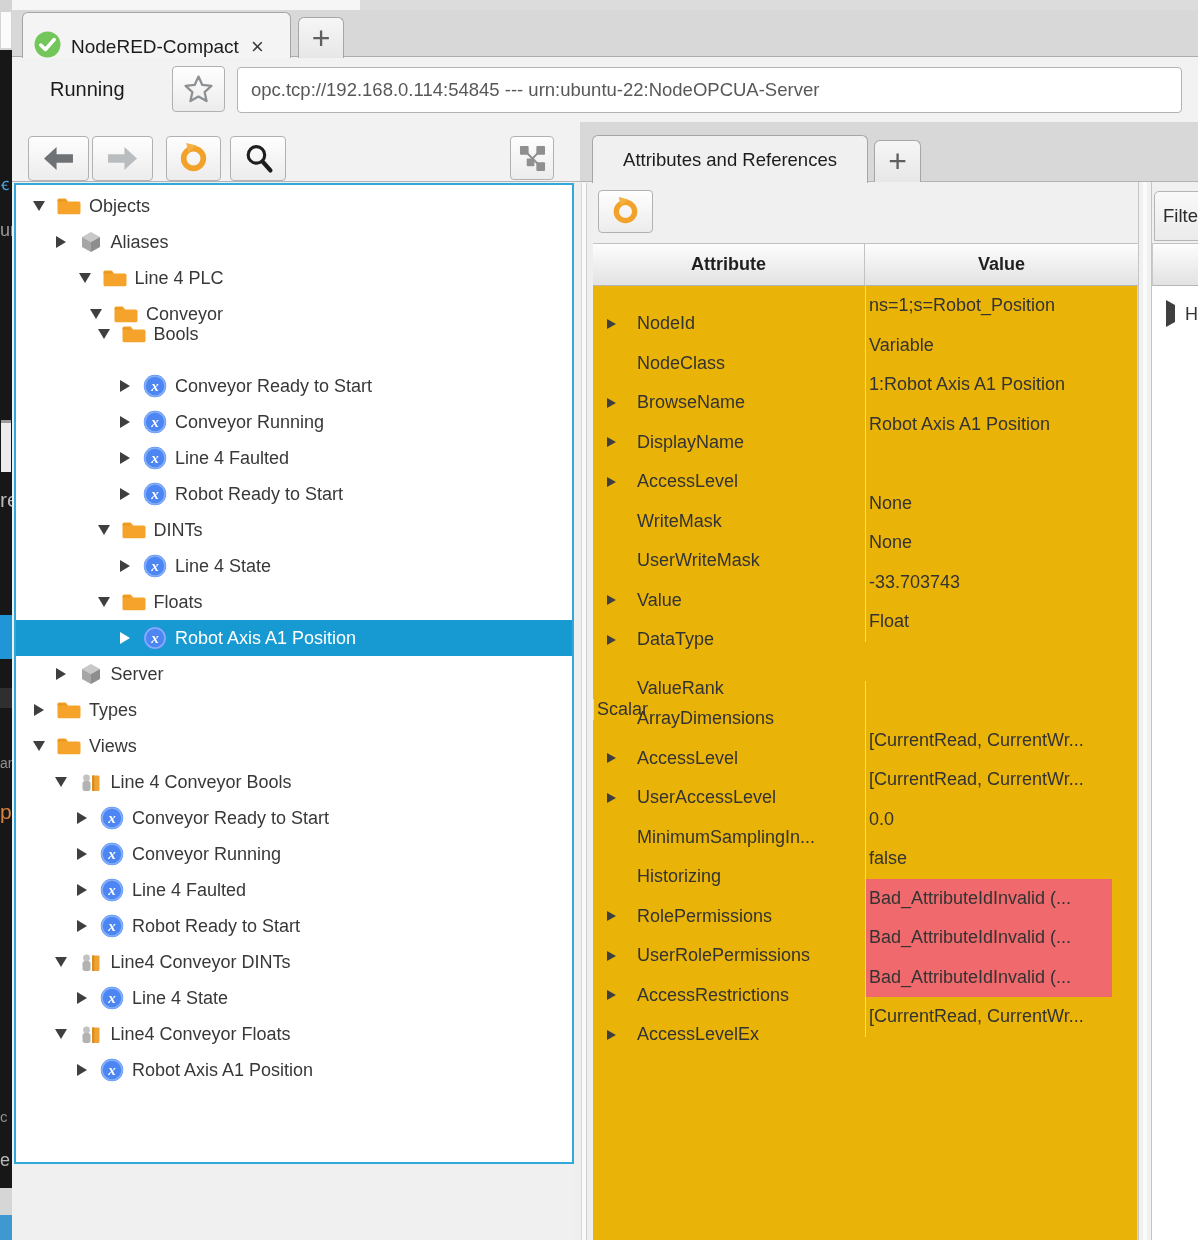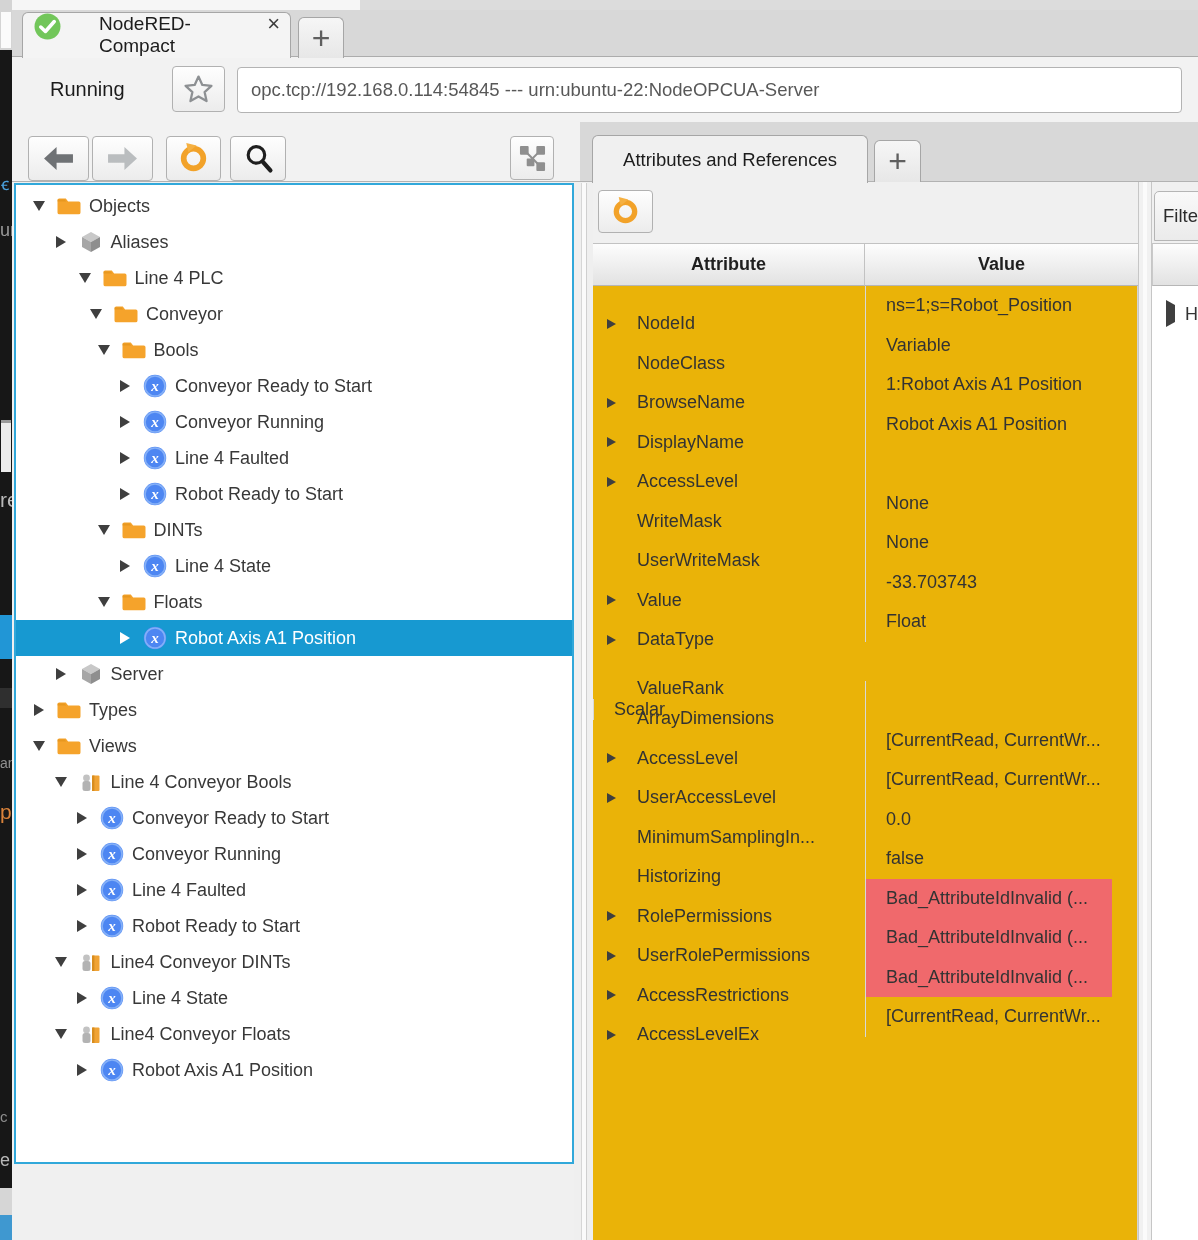--- a/index.html
+++ b/index.html
@@ -11,21 +11,21 @@
   .bg-strip { left:0; top:0; width:12px; height:1240px; background:#171717; overflow:hidden; }
   .strip-seg { position:absolute; left:0; width:12px; }
   .frag { position:absolute; font-size:18px; color:#9a9a9a; white-space:nowrap; }
 
   
   .topstrip-l { left:12px; top:0; width:348px; height:10px; background:#f6f6f6; }
   .topstrip-r { left:360px; top:0; width:838px; height:10px; background:#dcdcdc; }
   .tabbar { left:12px; top:10px; width:1186px; height:47px; background:#d8d8d8; border-bottom:1px solid #acacac; }
   .tab-active { left:22px; top:12px; width:269px; height:46px; background:#f4f4f4;
     border:1px solid #a6a6a6; border-bottom:none; border-radius:6px 6px 0 0;
-    display:flex; align-items:flex-start; padding:0 10px 0 11px; z-index:3;gap:28px; }
+    display:flex; align-items:flex-end; padding:0 10px 0 11px; z-index:3; }
   .tab-active .title { font-size:19px; color:#1c1c1c; margin-left:10px; }
   .tab-close { margin-left:12px; font-size:22px; color:#3d3d3d; line-height:1; }
   .tab-plus { top:17px; height:41px; background:linear-gradient(180deg,#f6f6f6,#e7e7e7);
     border:1px solid #a6a6a6; border-bottom:none; border-radius:6px 6px 0 0;
     display:flex; align-items:center; justify-content:center; font-size:32px; color:#5f5f5f; z-index:2; }
 
   
   .toolbar1 { left:12px; top:57px; width:1186px; height:65px; background:#f2f2f2; }
   .status-label { left:50px; top:57px; height:65px; line-height:65px; font-size:20px; color:#1b1b1b; }
   .btn { background:linear-gradient(180deg,#fefefe,#ececec); border:1px solid #b1b1b1; border-radius:4px;
@@ -64,21 +64,21 @@
   .hdr-row { position:absolute; left:0; top:0; width:545px; height:43px; display:flex; }
   .hdr-cell { background:linear-gradient(180deg,#fdfdfd,#e2e2e2); border-top:1px solid #c2c2c2;
     border-bottom:1px solid #b6b6b6; display:flex; align-items:center; justify-content:center;
     font-weight:bold; font-size:18px; color:#1f1f1f; }
   .hdr-cell.c1 { width:272px; border-right:1px solid #c2c2c2; }
   .hdr-cell.c2 { width:273px; }
   .attr-row { position:absolute; left:0; width:545px; height:39.5px; display:flex; }
   .attr-c1 { width:272px; display:flex; align-items:center; padding-left:10px;margin-top:36px; }
   .attr-c1 .arrow { width:16px; flex:none; display:flex; justify-content:center; margin-right:18px; }
   .attr-c1 .aname { font-size:18px; color:#333; white-space:nowrap; }
-  .attr-c2 { width:247px; display:flex; align-items:center; border-left:1px solid #d8d8d8; padding-left:20px; }
+  .attr-c2 { width:247px; display:flex; align-items:center; border-left:1px solid #d8d8d8; padding-left:3px; }
   .attr-c2 .avalue { font-size:18px; color:#333; white-space:nowrap; overflow:hidden; }
   .attr-c2.error { background:#f0696c; }
   .attr-row .tri-r { border-left-width:9px; border-top-width:5.5px; border-bottom-width:5.5px; }
 
   .splitter2 { left:1138px; top:182px; width:14px; height:1058px; background:#f1f1f1;
     border-left:1px solid #c6c6c6; border-right:1px solid #c6c6c6; }
   .splitter2::after { content:""; position:absolute; left:4px; top:0; width:4px; height:100%; background:#fbfbfb; }
 
   
   .ref-panel { left:1152px; top:182px; width:46px; height:1058px; background:#fff; overflow:hidden; }
@@ -238,21 +238,21 @@
             <span class="tri-d"></span>
           </span>
           <span class="ticon svgbox">
             <svg width="24" height="20" viewBox="0 0 24 20">
               <path fill="#f5a32b" d="M2.2 2.6 h6.6 l2.3 2.9 h10.7 a1.7 1.7 0 0 1 1.7 1.7 V16.4 a1.9 1.9 0 0 1 -1.9 1.9 H2.4 A1.9 1.9 0 0 1 0.5 16.4 V4.3 a1.7 1.7 0 0 1 1.7 -1.7 z"></path>
               <path fill="#dd8f15" opacity="0.55" d="M0.5 5.5 h8.6 l-1.5 -1.9 h-7.1 z"></path>
             </svg>
           </span>
           <span class="tlabel">Conveyor</span>
         </div>
-        <div class="tree-row" style="top: 147px; padding-left: 79.5px;">
+        <div class="tree-row" style="top: 131px; padding-left: 79.5px;">
           <span class="arrow">
             <span class="tri-d"></span>
           </span>
           <span class="ticon svgbox">
             <svg width="24" height="20" viewBox="0 0 24 20">
               <path fill="#f5a32b" d="M2.2 2.6 h6.6 l2.3 2.9 h10.7 a1.7 1.7 0 0 1 1.7 1.7 V16.4 a1.9 1.9 0 0 1 -1.9 1.9 H2.4 A1.9 1.9 0 0 1 0.5 16.4 V4.3 a1.7 1.7 0 0 1 1.7 -1.7 z"></path>
               <path fill="#dd8f15" opacity="0.55" d="M0.5 5.5 h8.6 l-1.5 -1.9 h-7.1 z"></path>
             </svg>
           </span>
           <span class="tlabel">Bools</span>

